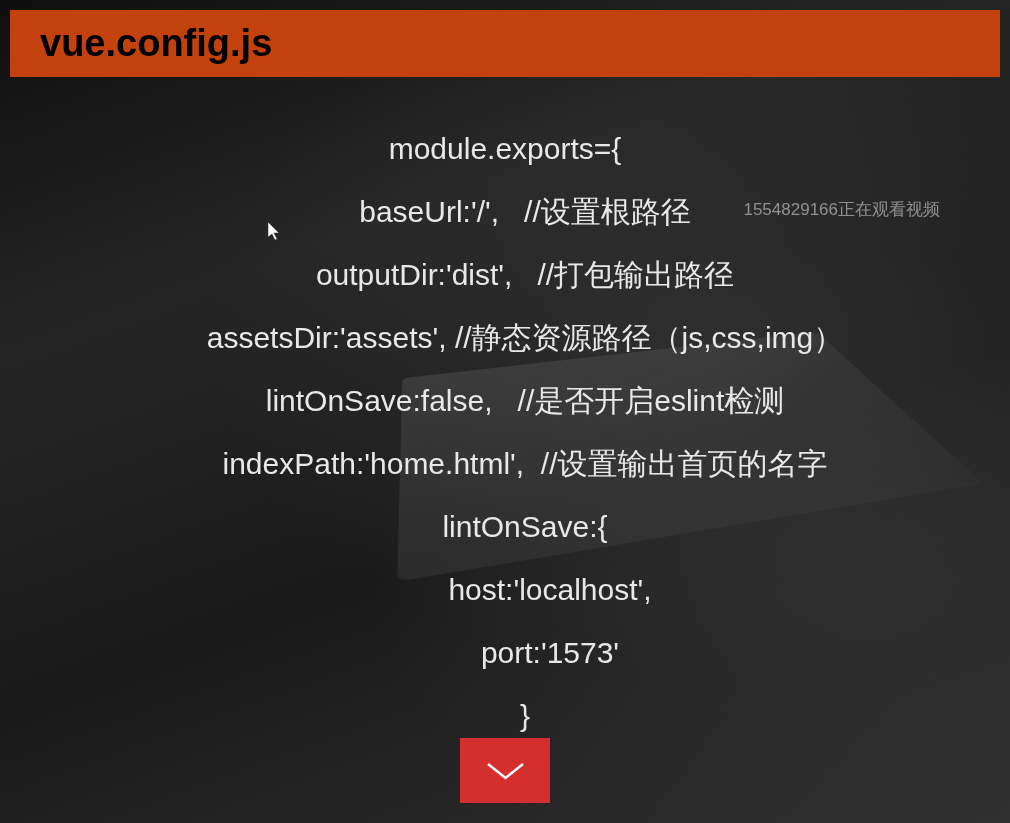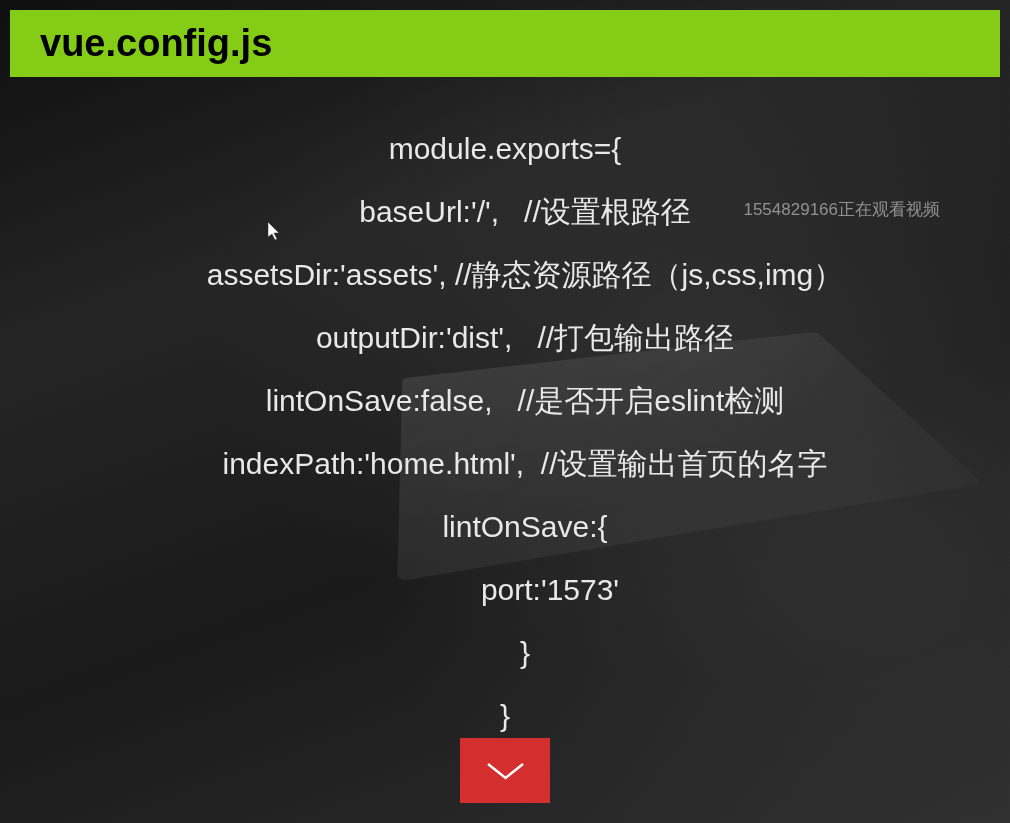--- a/index.html
+++ b/index.html
@@ -33,21 +33,21 @@
       right: 100px;
       width: 500px;
       height: 350px;
       background: linear-gradient(145deg, rgba(180,180,180,0.15) 0%, rgba(80,80,80,0.1) 100%);
       transform: perspective(800px) rotateX(60deg) rotateZ(-15deg);
       border-radius: 8px;
       z-index: 0;
     }
     .title-bar {
       position: relative;
-      background: #84cc16;
+      background: #c2410c;
       padding: 12px 30px;
       margin: 10px 10px 0 10px;
       z-index: 2;
     }
     .title-text {
       font-size: 38px;
       font-weight: bold;
       color: #000;
       font-family: Arial, sans-serif;
     }
@@ -112,25 +112,26 @@
 <div class="background-overlay"></div>
 <div class="laptop-hint"></div>
 
 <div class="title-bar">
   <div class="title-text">vue.config.js</div>
 </div>
 
 <div class="code-block">
   <div class="code-line">module.exports={</div>
   <div class="code-line indent-1">baseUrl:'/',   //设置根路径</div>
+  <div class="code-line indent-1">outputDir:'dist',   //打包输出路径</div>
   <div class="code-line indent-1">assetsDir:'assets', //静态资源路径（js,css,img）</div>
-  <div class="code-line indent-1">outputDir:'dist',   //打包输出路径</div>
   <div class="code-line indent-1">lintOnSave:false,   //是否开启eslint检测</div>
   <div class="code-line indent-1">indexPath:'home.html',  //设置输出首页的名字</div>
   <div class="code-line indent-1">lintOnSave:{</div>
+  <div class="code-line indent-2">host:'localhost',</div>
   <div class="code-line indent-2">port:'1573'</div>
   <div class="code-line indent-1">}</div>
   <div class="code-line">}</div>
 </div>
 
 <div class="watermark">1554829166正在观看视频</div>
 
 <div class="cursor">
   <svg viewBox="0 0 14 20">
     <path d="M0,0 L0,15 L4,12 L7,18 L9,17 L6,11 L11,11 Z" fill="#fff" stroke="#333" stroke-width="0.5"></path>

